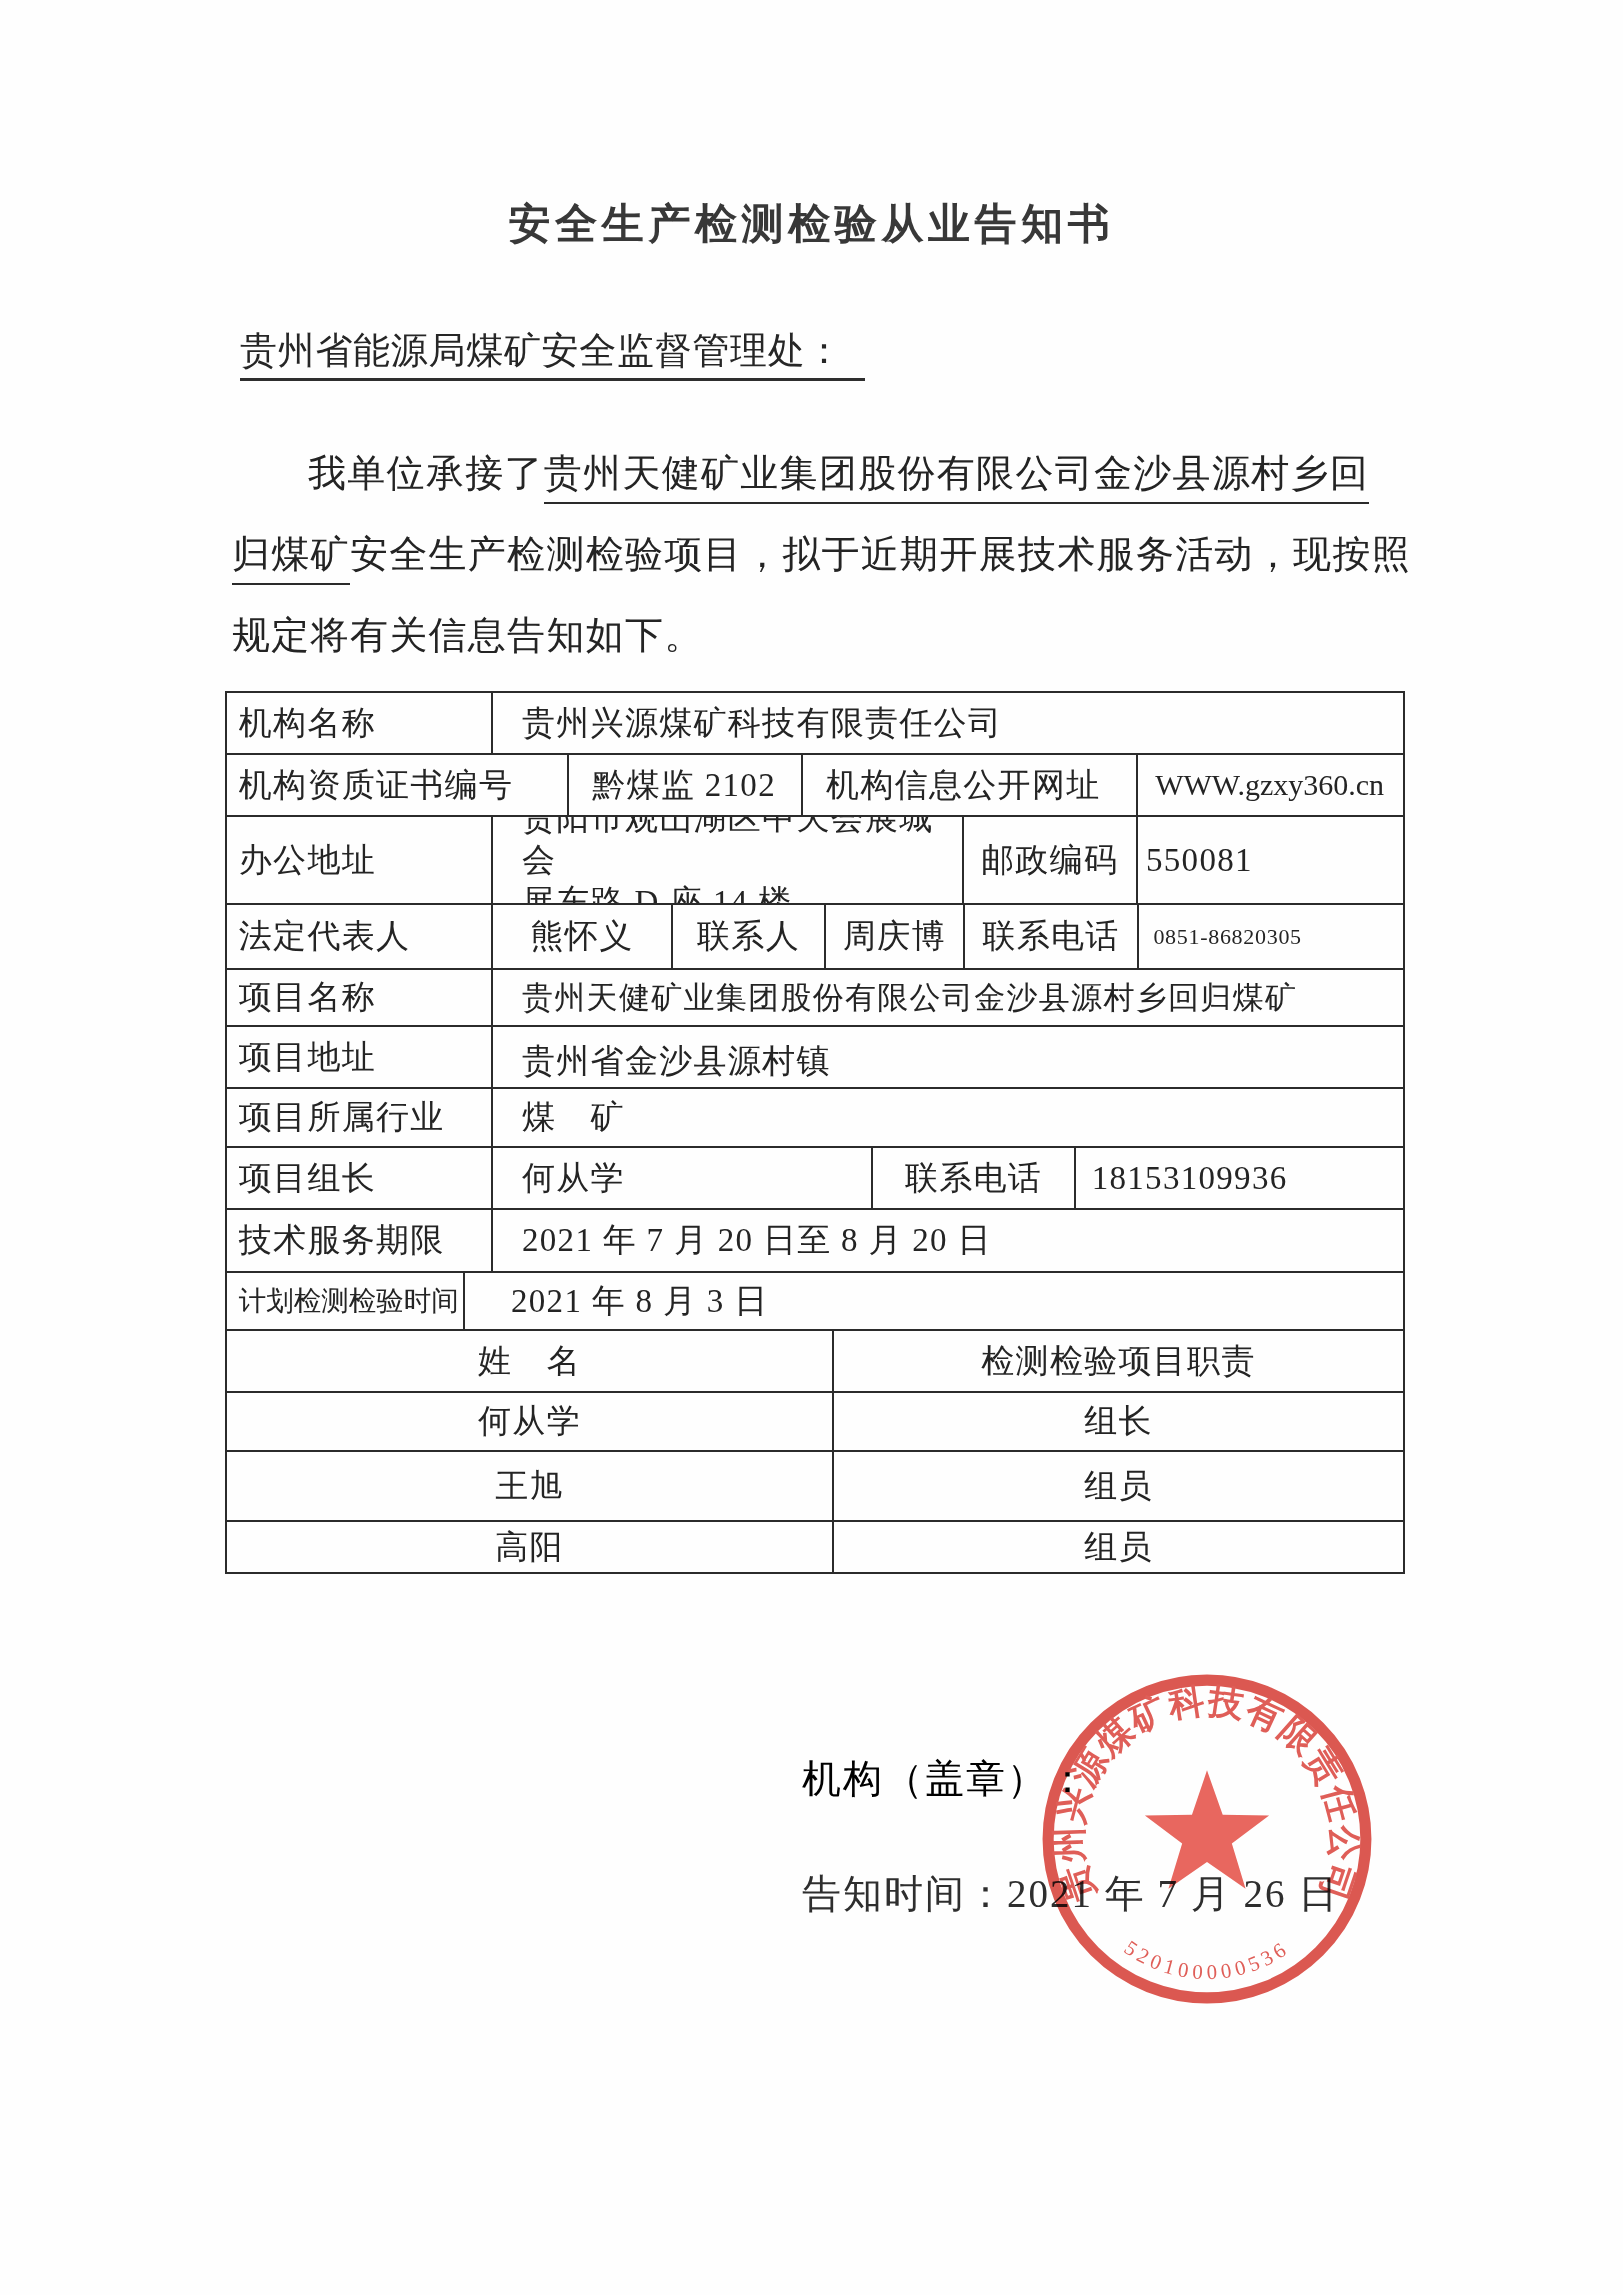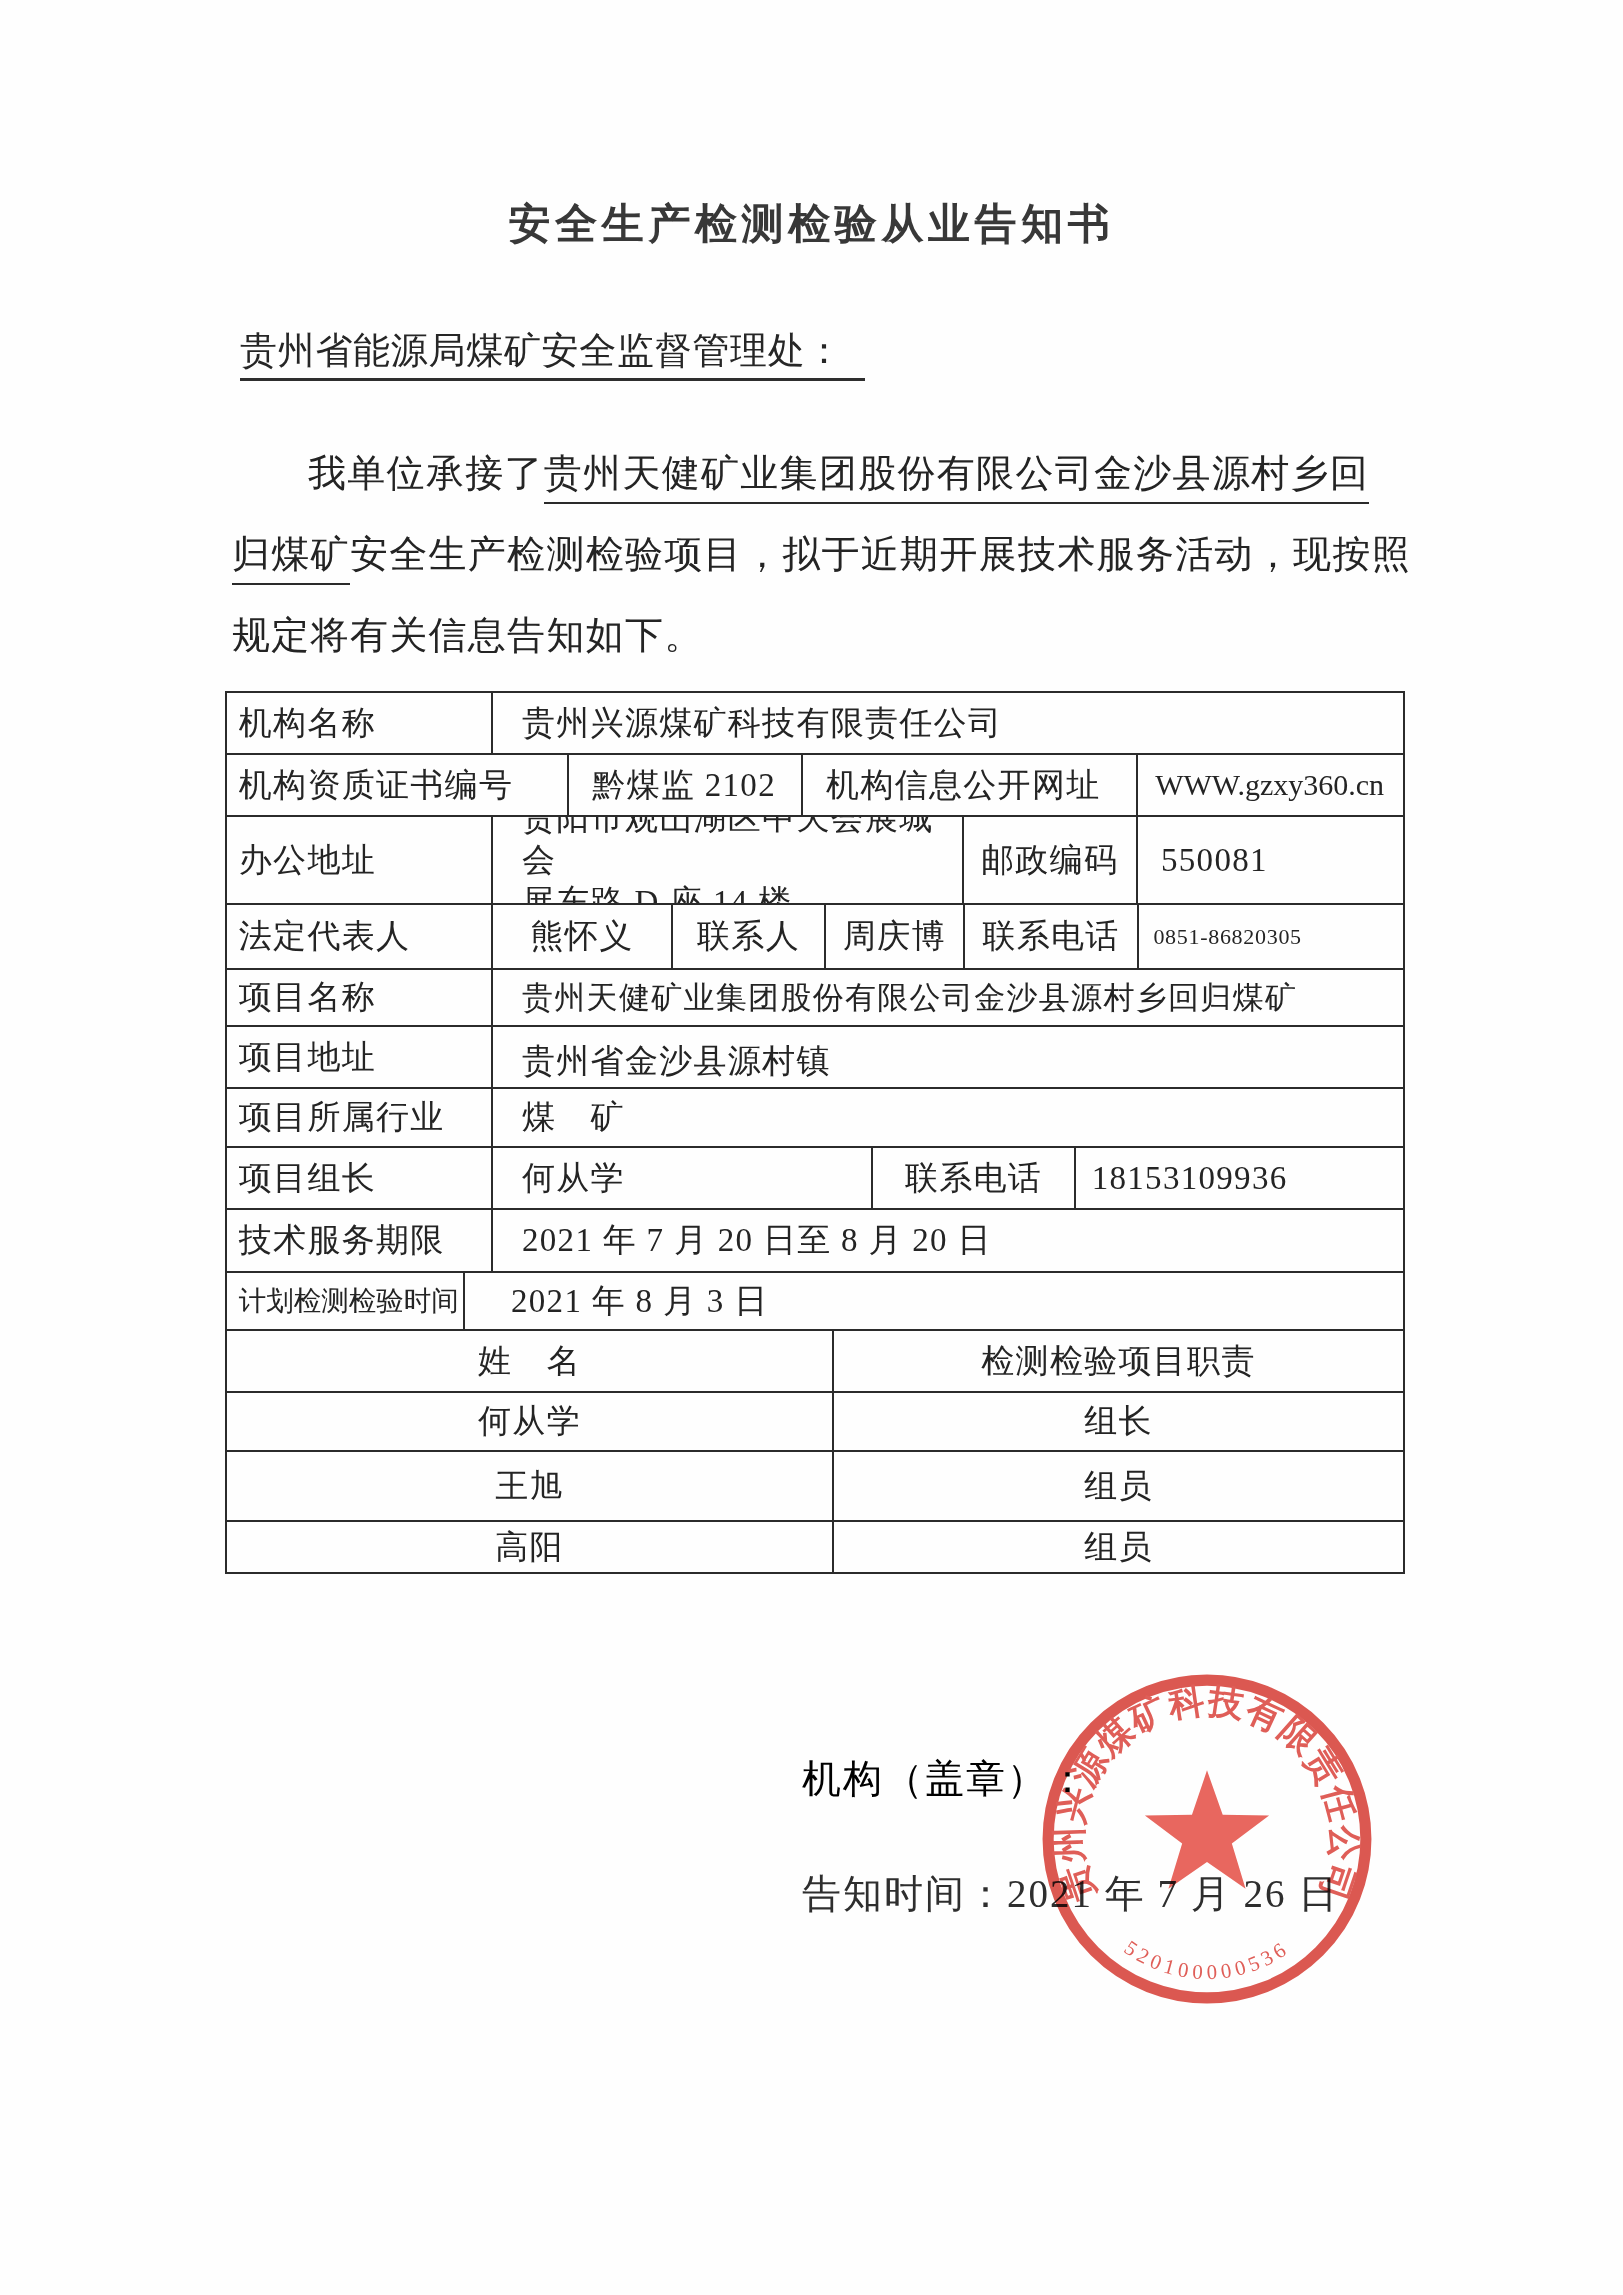--- a/index.html
+++ b/index.html
@@ -83,21 +83,21 @@
       <div class="tcell label" style="width: 342px;">机构资质证书编号</div>
       <div class="tcell value" style="width: 234px; padding-left: 23.6px;">黔煤监 2102</div>
       <div class="tcell label" style="width: 336px; padding-left: 23.6px;">机构信息公开网址</div>
       <div class="tcell value" style="width: 265px; font-size: 30px; letter-spacing: 0px; padding-left: 17px;">WWW.gzxy360.cn</div>
     </div>
     <div class="trow" style="height: 86px;">
       <div class="tcell label" style="width: 266px;">办公地址</div>
       <div class="tcell value pre" style="width: 471px;">贵阳市观山湖区中天会展城会
 展东路 D 座 14 楼</div>
       <div class="tcell label" style="width: 174px; padding-left: 17px;">邮政编码</div>
-      <div class="tcell value" style="width: 264px; padding-left: 23px;">550081</div>
+      <div class="tcell value" style="width: 264px; padding-left: 8px;">550081</div>
     </div>
     <div class="trow" style="height: 63px;">
       <div class="tcell label" style="width: 266px;">法定代表人</div>
       <div class="tcell center" style="width: 180px;">熊怀义</div>
       <div class="tcell center" style="width: 153px;">联系人</div>
       <div class="tcell center" style="width: 139px;">周庆博</div>
       <div class="tcell center" style="width: 174px;">联系电话</div>
       <div class="tcell value" style="width: 264px; font-size: 22px; letter-spacing: 0.7px; padding-left: 14.4px;">0851-86820305</div>
     </div>
     <div class="trow" style="height: 55px;">

